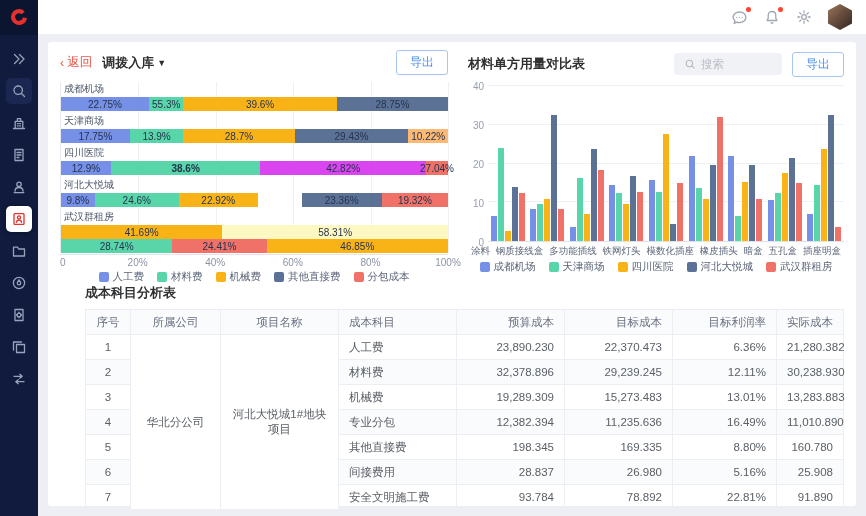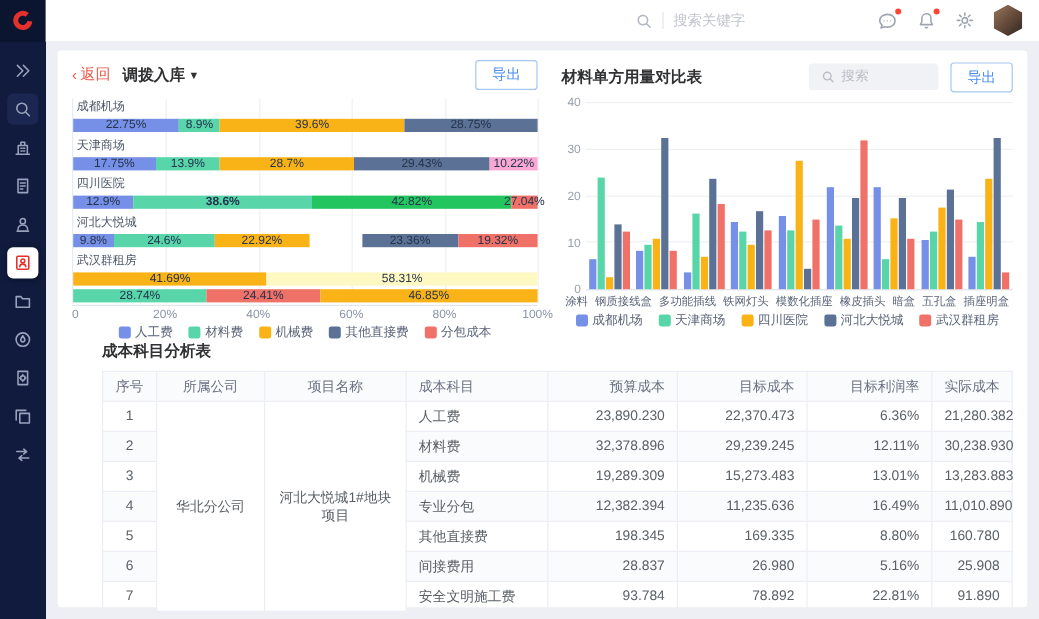--- a/index.html
+++ b/index.html
@@ -58,21 +58,21 @@
     color:#b9bdc6; }
   .rp-search input { border:none; outline:none; background:transparent; width:60px;
     font-size:11.5px; color:#666; }
   .rp-search input::placeholder { color:#b9bdc6; }
 
   
   .lc-wrap { margin-top:4px; }
   .lc-plot { position:relative; border-left:1px solid #e7eaf0; }
   .lc-grid { position:absolute; top:0; bottom:0; width:1px; background:#eef0f4; }
   .lc-row-label { font-size:10px; color:#4a5568; margin:3px 0 1px 3px; position:relative; z-index:1; }
-  .lc-bar { height:14px; display:flex; position:relative; z-index:1;align-items:center; }
+  .lc-bar { height:14px; display:flex; position:relative; z-index:1; }
   .lc-seg { display:flex; align-items:center; justify-content:center;
     font-size:10px; color:#26334d; white-space:nowrap; overflow:visible; }
   .lc-axis { border-top:1px solid #e2e5ec; position:relative; height:14px; margin-top:1px; }
   .lc-tick { position:absolute; top:2px; font-size:10px; color:#8a94a6; transform:translateX(-50%); }
   .legend { display:flex; justify-content:center; gap:13px; font-size:10.5px;
     color:#5a6478; margin-top:2px; }
   .leg-item { display:flex; align-items:center; gap:4px; cursor:pointer; white-space:nowrap; }
   .leg-sq { width:10px; height:10px; border-radius:2px; }
 
   
@@ -102,30 +102,20 @@
 </head>
 <body>
 
 <div class="topbar">
   <div class="logo-box">
     <svg width="20" height="20" viewBox="0 0 22 22">
       <circle cx="11" cy="11" r="6.5" fill="none" stroke="#e5302c" stroke-width="4.6" stroke-dasharray="34 7" stroke-dashoffset="-3" transform="rotate(-20 11 11)"></circle>
     </svg>
   </div>
   <div class="topbar-spacer"></div>
-  <div class="tb-search">
-    <span class="sicon">
-      <svg width="15" height="15" viewBox="0 0 16 16" fill="none" stroke="currentColor" stroke-width="1.4" stroke-linecap="round">
-          <circle cx="7.2" cy="7.2" r="4.2"></circle>
-          <path d="M10.5 10.5 L13.5 13.5"></path>
-        </svg>
-    </span>
-    <span class="tb-divider"></span>
-    <input class="tb-input" placeholder="搜索关键字" style="">
-  </div>
   <div class="tb-icons">
     <span class="tb-ic">
       <svg width="17" height="17" viewBox="0 0 16 16" fill="none" stroke="currentColor" stroke-width="1.3" stroke-linejoin="round">
           <path d="M8 2.8c3.5 0 6 2.2 6 5s-2.5 5-6 5c-.8 0-1.6-.1-2.3-.35L3 13.5l.8-2.2C2.7 10.3 2 9.1 2 7.8c0-2.8 2.5-5 6-5z"></path>
           <circle cx="5.4" cy="7.9" r=".55" fill="currentColor" stroke="none"></circle>
           <circle cx="8" cy="7.9" r=".55" fill="currentColor" stroke="none"></circle>
           <circle cx="10.6" cy="7.9" r=".55" fill="currentColor" stroke="none"></circle>
         </svg>
       <span class="badge-dot"></span>
     </span>
@@ -253,37 +243,37 @@
         <div class="lc-wrap" id="leftChart">
             <div class="lc-plot">
               <div class="lc-grid" style="left: 20%;"></div>
               <div class="lc-grid" style="left: 40%;"></div>
               <div class="lc-grid" style="left: 60%;"></div>
               <div class="lc-grid" style="left: 80%;"></div>
               <div class="lc-grid" style="left: 100%;"></div>
               <div class="lc-row-label">成都机场</div>
               <div class="lc-bar">
                 <div class="lc-seg" style="width: 22.75%; background: rgb(117, 144, 230);">22.75%</div>
-                <div class="lc-seg" style="width: 8.9%; background: rgb(88, 213, 169);">8.9%</div>
+                <div class="lc-seg" style="width: 8.9%; background: rgb(88, 213, 169);">55.3%</div>
                 <div class="lc-seg" style="width: 39.6%; background: rgb(249, 179, 23);">39.6%</div>
                 <div class="lc-seg" style="width: 28.75%; background: rgb(91, 114, 150);">28.75%</div>
               </div>
               <div class="lc-row-label">天津商场</div>
               <div class="lc-bar">
                 <div class="lc-seg" style="width: 17.75%; background: rgb(117, 144, 230);">17.75%</div>
                 <div class="lc-seg" style="width: 13.9%; background: rgb(88, 213, 169);">13.9%</div>
                 <div class="lc-seg" style="width: 28.7%; background: rgb(249, 179, 23);">28.7%</div>
                 <div class="lc-seg" style="width: 29.43%; background: rgb(91, 114, 150);">29.43%</div>
-                <div class="lc-seg" style="width: 10.22%; background: #f9a8d4;">10.22%</div>
+                <div class="lc-seg" style="width: 10.22%; background: #fdba74;">10.22%</div>
               </div>
               <div class="lc-row-label">四川医院</div>
               <div class="lc-bar">
                 <div class="lc-seg" style="width: 12.9%; background: rgb(117, 144, 230);">12.9%</div>
                 <div class="lc-seg" style="width: 38.6%; background: rgb(88, 213, 169); font-weight: bold;">38.6%</div>
-                <div class="lc-seg" style="width: 42.82%; background: #22c55e;">42.82%</div>
+                <div class="lc-seg" style="width: 42.82%; background: #d946ef;">42.82%</div>
                 <div class="lc-seg" style="width: 5.68%; background: rgb(240, 113, 104);">27.04%</div>
               </div>
               <div class="lc-row-label">河北大悦城</div>
               <div class="lc-bar">
                 <div class="lc-seg" style="width: 9.8%; background: rgb(117, 144, 230);">9.8%</div>
                 <div class="lc-seg" style="width: 24.6%; background: rgb(88, 213, 169);">24.6%</div>
                 <div class="lc-seg" style="width: 22.92%; background: rgb(249, 179, 23);">22.92%</div>
                 <div class="lc-seg" style="width: 23.36%; background: rgb(91, 114, 150); margin-left: 44px;">23.36%</div>
                 <div class="lc-seg" style="width: 19.32%; background: rgb(240, 113, 104);">19.32%</div>
               </div>

